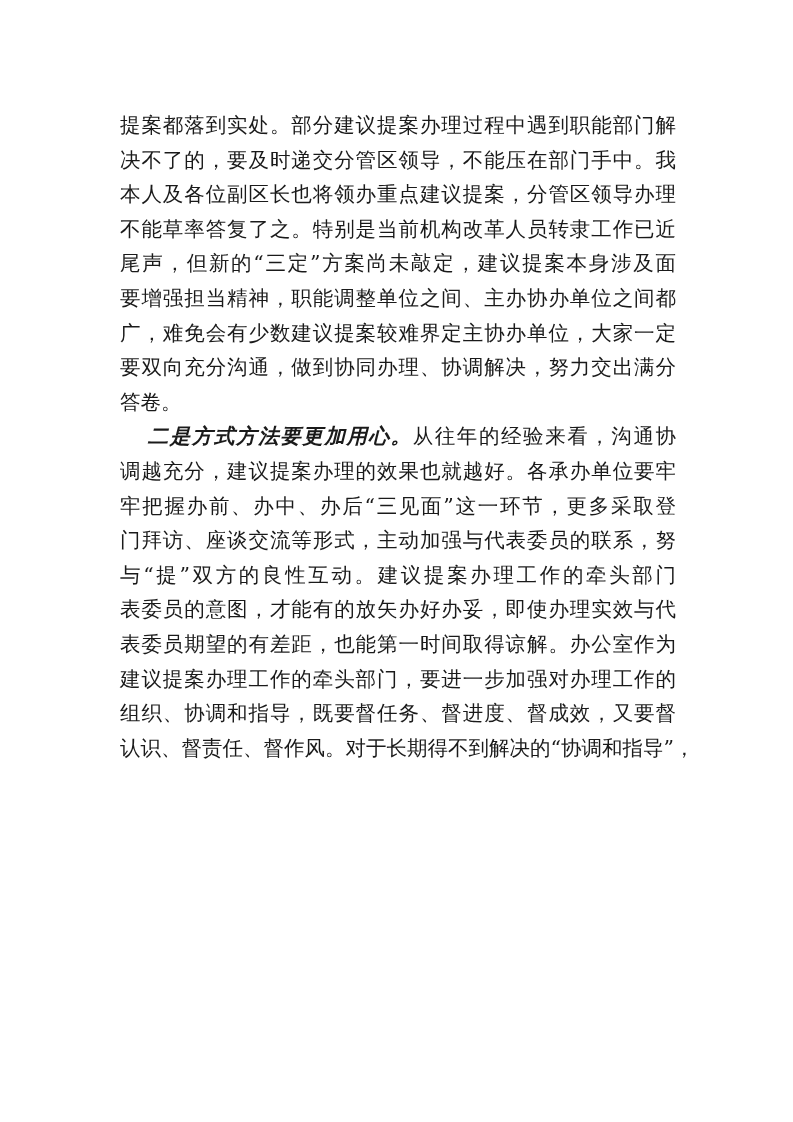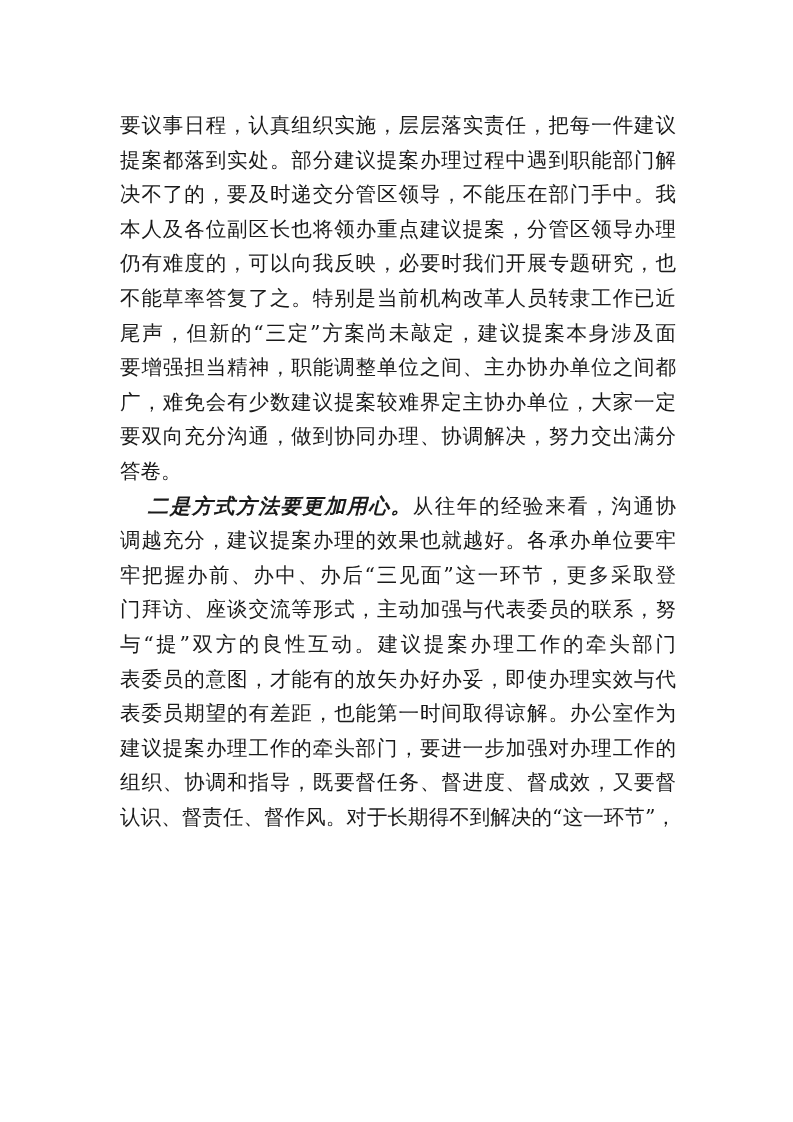--- a/index.html
+++ b/index.html
@@ -40,38 +40,36 @@
       font-weight: bold;
       font-family: "DejaVu Serif", "Liberation Serif", serif;
       font-style: italic;
     }
   </style>
 </head>
 <body>
 
 <div class="page">
   <div>
-    <div class="line">要议事日程，认真组织实施，层层落实责任，把每一件建议</div>
     <div class="line">提案都落到实处。部分建议提案办理过程中遇到职能部门解</div>
     <div class="line">决不了的，要及时递交分管区领导，不能压在部门手中。我</div>
     <div class="line">本人及各位副区长也将领办重点建议提案，分管区领导办理</div>
-    <div class="line">仍有难度的，可以向我反映，必要时我们开展专题研究，也</div>
     <div class="line">不能草率答复了之。特别是当前机构改革人员转隶工作已近</div>
     <div class="line">尾声，但新的“三定”方案尚未敲定，建议提案本身涉及面</div>
     <div class="line">要增强担当精神，职能调整单位之间、主办协办单位之间都</div>
     <div class="line">广，难免会有少数建议提案较难界定主协办单位，大家一定</div>
     <div class="line">要双向充分沟通，做到协同办理、协调解决，努力交出满分</div>
     <div class="line last">答卷。</div>
   </div>
 
   <div>
     <div class="line indent"><span class="lead">二是方式方法要更加用心。</span><span>从往年的经验来看，沟通协</span></div>
     <div class="line">调越充分，建议提案办理的效果也就越好。各承办单位要牢</div>
     <div class="line">牢把握办前、办中、办后“三见面”这一环节，更多采取登</div>
     <div class="line">门拜访、座谈交流等形式，主动加强与代表委员的联系，努</div>
     <div class="line">与“提”双方的良性互动。建议提案办理工作的牵头部门</div>
     <div class="line">表委员的意图，才能有的放矢办好办妥，即使办理实效与代</div>
     <div class="line">表委员期望的有差距，也能第一时间取得谅解。办公室作为</div>
     <div class="line">建议提案办理工作的牵头部门，要进一步加强对办理工作的</div>
     <div class="line">组织、协调和指导，既要督任务、督进度、督成效，又要督</div>
-    <div class="line">认识、督责任、督作风。对于长期得不到解决的“这一环节”，</div>
+    <div class="line">认识、督责任、督作风。对于长期得不到解决的“协调和指导”，</div>
   </div>
 </div>
 
 </body></html>

